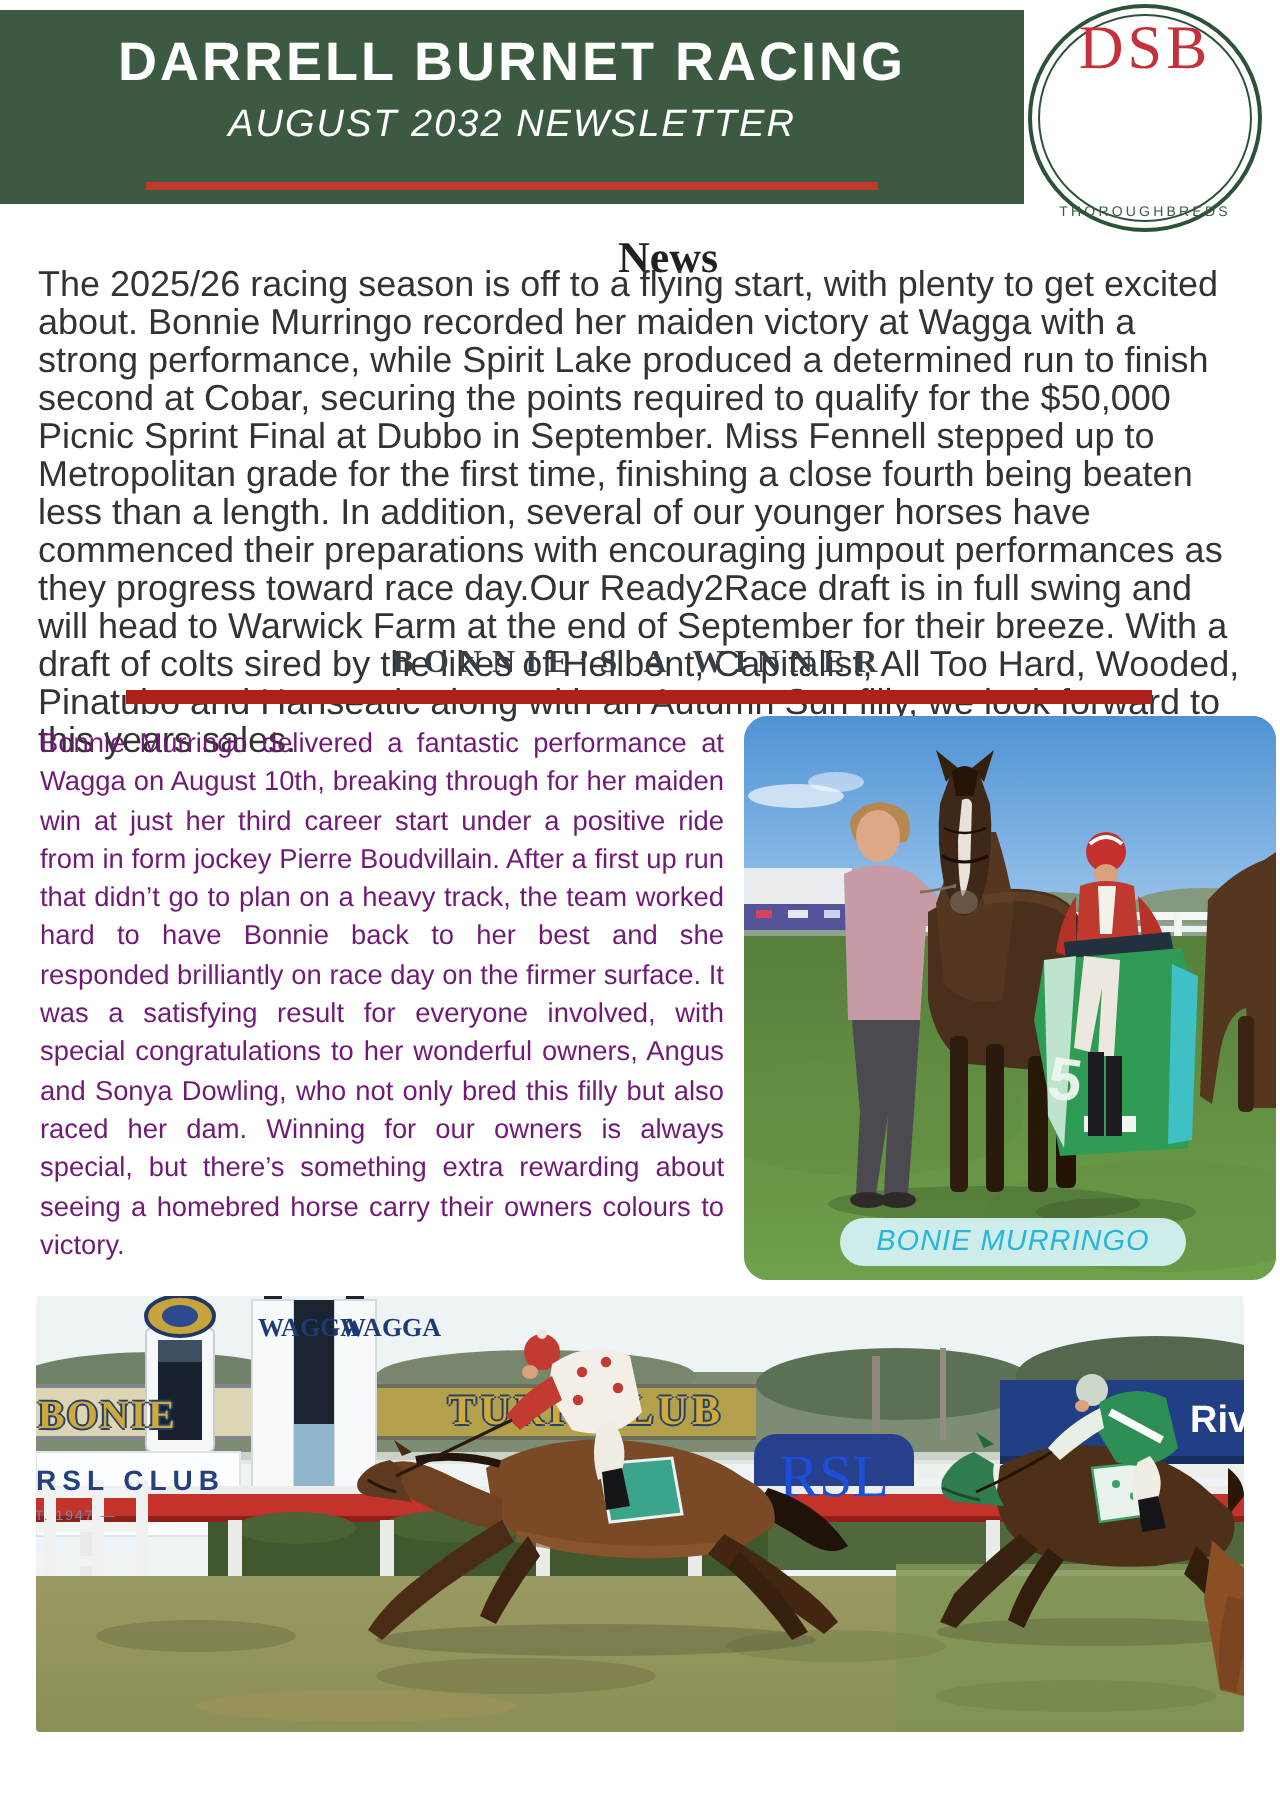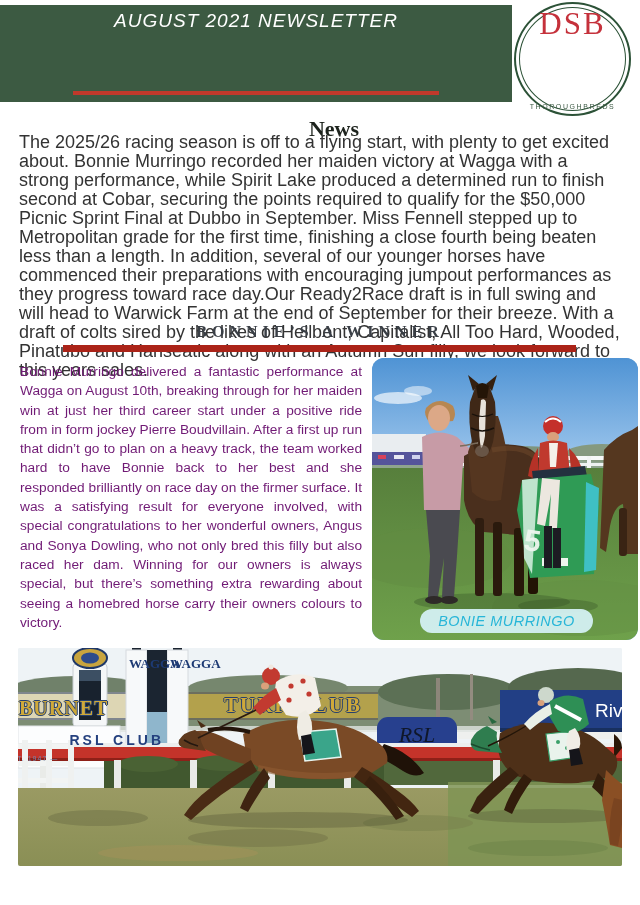--- a/index.html
+++ b/index.html
@@ -49,37 +49,38 @@
   
   .finish{position:absolute;left:18px;top:648px;width:604px;height:218px;overflow:hidden;
         border-radius:2px;background:#eef3f6;}
   .finish svg{position:absolute;left:0;top:0;}
   .finish .bg{z-index:1;} .finish .fg{z-index:3;}
   .sign-text{position:absolute;z-index:2;white-space:nowrap;}
   .gold-letters{font-family:"Liberation Serif",serif;font-weight:700;color:#cfa93a;
         text-shadow:-1px 0 #26406e,1px 0 #26406e,0 -1px #26406e,0 1px #26406e;}
   .sign-idgee{left:1px;top:49px;font-size:20px;letter-spacing:1px;}
   .sign-turf{left:190px;top:45px;width:170px;text-align:center;font-size:21px;letter-spacing:2px;}
-  .sign-rslclub{left:0;top:84px;width:102px;text-align:right;font-size:14px;font-weight:700;
-        letter-spacing:3px;color:#24407e;padding-left:44px;}
+  .sign-rslclub{left:0;top:84px;width:102px;text-align:left;font-size:14px;font-weight:700;
+        letter-spacing:3px;color:#24407e;}
   .sign-est{left:-12px;top:107px;font-size:7px;color:#7588b0;letter-spacing:1px;}
   .wagga{top:6px;width:14px;word-break:break-all;line-height:19.5px;text-align:center;
         font-family:"Liberation Serif",serif;font-weight:700;font-size:13px;color:#1d3a74;}
   .wagga-left{left:111px;} .wagga-right{left:152px;}
   .sign-rslmono{left:359px;top:74px;width:80px;text-align:center;font-family:"Liberation Serif",serif;
-        font-style:italic;font-size:22px;color:#0f172a;}
-  .sign-riv{left:577px;top:52px;font-size:19px;font-weight:400;color:#fff;}
+        font-size:30px;color:#1d4ed8;}
+  .sign-riv{left:577px;top:52px;font-size:19px;font-weight:700;color:#fff;}
 </style>
 </head>
 <body>
 
 <div class="page">
 
   <header class="banner">
-    <div class="banner-sub">AUGUST 2021 NEWSLETTER</div>
+    <h1 class="banner-title">DARRELL BURNET RACING</h1>
+    <div class="banner-sub">AUGUST 2032 NEWSLETTER</div>
     <div class="banner-underline"></div>
   </header>
 
   <div class="logo">
     <div class="logo-inner">
       <span class="logo-monogram">DSB</span>
       <span class="logo-wordmark">THOROUGHBREDS</span>
     </div>
   </div>
 
@@ -254,21 +255,21 @@
 
       <rect x="0" y="140" width="604" height="78" fill="url(#grass2)"></rect>
       <rect x="430" y="134" width="174" height="84" fill="#7f9455" opacity="0.85"></rect>
       <ellipse cx="80" cy="170" rx="50" ry="8" fill="#6e6f45" opacity="0.5"></ellipse>
       <ellipse cx="240" cy="190" rx="70" ry="9" fill="#6e6f45" opacity="0.45"></ellipse>
       <ellipse cx="400" cy="175" rx="55" ry="8" fill="#77804c" opacity="0.5"></ellipse>
       <ellipse cx="160" cy="205" rx="80" ry="8" fill="#a39259" opacity="0.55"></ellipse>
       <ellipse cx="520" cy="200" rx="70" ry="8" fill="#6d8448" opacity="0.55"></ellipse>
     </svg>
 
-    <span class="sign-text gold-letters sign-idgee">BURNET</span>
+    <span class="sign-text gold-letters sign-idgee">BONIE</span>
     <span class="sign-text gold-letters sign-turf">TURF CLUB</span>
     <span class="sign-text sign-rslclub">RSL CLUB</span>
     <span class="sign-text sign-est">EST. 1947 —</span>
     <span class="sign-text wagga wagga-left">WAGGA</span>
     <span class="sign-text wagga wagga-right">WAGGA</span>
     <span class="sign-text sign-rslmono">RSL</span>
     <span class="sign-text sign-riv">Riv</span>
 
     <svg class="fg" width="604" height="218" viewBox="0 0 604 218">
 

